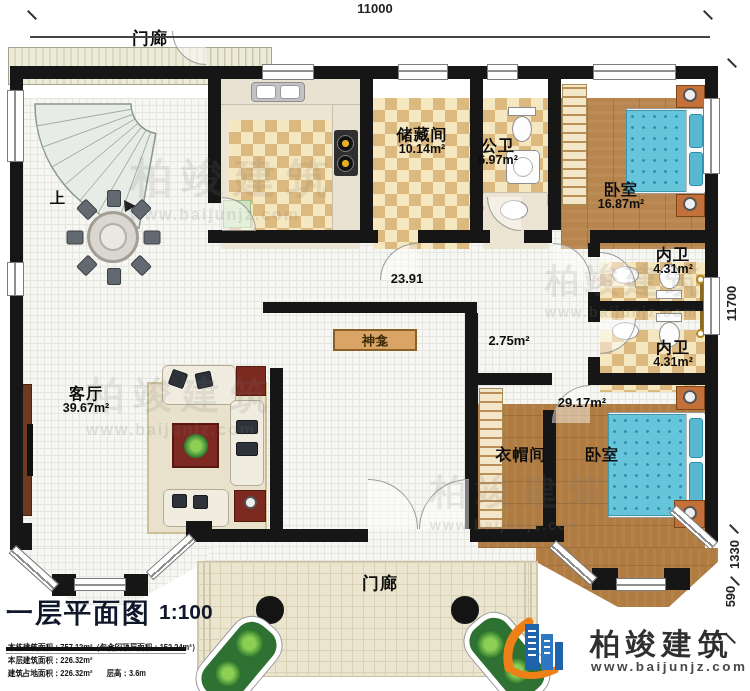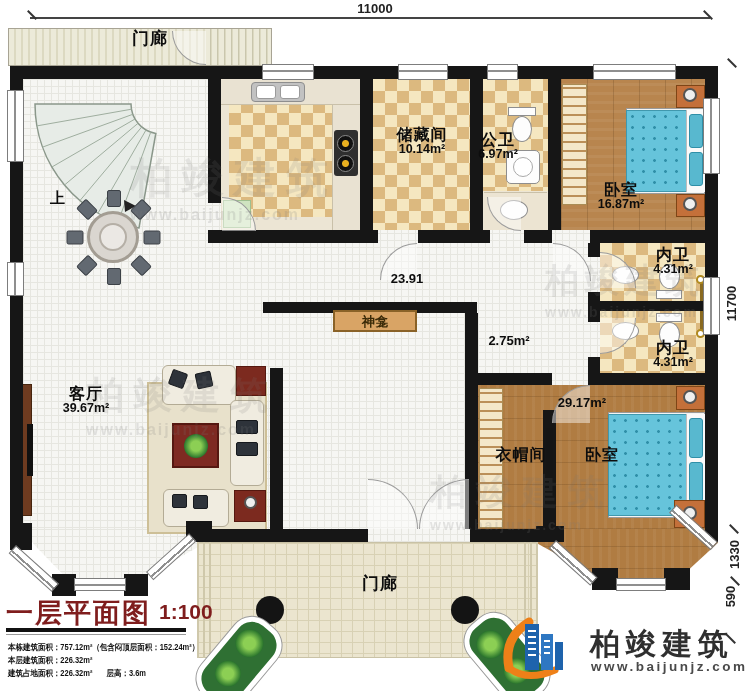--- a/index.html
+++ b/index.html
@@ -1,18 +1,18 @@
 <!DOCTYPE html>
 <html><head>
 <meta charset="utf-8">
 <style>
   html,body{margin:0;padding:0;background:#fff;}
   .plan{position:relative;width:750px;height:691px;background:#fff;overflow:hidden;
         font-family:"Liberation Sans","DejaVu Sans",sans-serif;}
-  .a{position:absolute;box-sizing:border-box;}
+  .a{position:absolute;box-sizing:border-box;margin-top:19px;}
   .w{position:absolute;box-sizing:border-box;background:#161616;z-index:20;}
   .grid{background-color:#f6f6f3;background-image:linear-gradient(#e6e6e0 1px,transparent 1px),linear-gradient(90deg,#e6e6e0 1px,transparent 1px);background-size:7px 7px;z-index:1;}
   .checker{background-color:#f5e7c0;background-image:conic-gradient(#dcb97f 25%,#f5e7c0 0 50%,#dcb97f 0 75%,#f5e7c0 0);background-size:24px 24px;z-index:2;}
   .marble{background:#ece5d4;z-index:2;}
   .wood{background-color:#b8854e;background-image:repeating-linear-gradient(90deg,rgba(60,35,8,.18) 0 1px,transparent 1px 26px),repeating-linear-gradient(0deg,rgba(255,255,255,.06) 0 3px,transparent 3px 9px);z-index:2;}
   .wood2{background-color:#b07c42;background-image:repeating-linear-gradient(0deg,rgba(60,35,8,.16) 0 1px,transparent 1px 22px),repeating-linear-gradient(90deg,rgba(255,255,255,.05) 0 3px,transparent 3px 9px);z-index:2;}
   .tiles{background-color:#ebe5cf;background-image:linear-gradient(#d8d1b4 1px,transparent 1px),linear-gradient(90deg,#d8d1b4 1px,transparent 1px);background-size:11px 11px;z-index:2;}
   .stripes{background:repeating-linear-gradient(90deg,#ecead9 0 5px,#dcd9c1 5px 7px);border:1px solid #a8a494;z-index:2;}
   .win{position:absolute;box-sizing:border-box;border:1px solid #7d7d7d;z-index:25;}
   .win-h{background:linear-gradient(to bottom,#fff 0 5px,#8f8f8f 5px 7px,#fff 7px);}
@@ -35,21 +35,21 @@
   .oval{border-radius:50%;}
   .chair{position:absolute;width:12px;height:15px;background:#626971;border:1px solid #3c4147;border-radius:2px;z-index:10;}
   .rl{position:absolute;text-align:center;color:#0d0d0d;font-weight:bold;z-index:40;white-space:nowrap;}
   .rl .nm{font-size:16px;line-height:17px;letter-spacing:1px;}
   .rl .ar{font-size:12.5px;line-height:13px;}
   .dim{position:absolute;font-size:13px;font-weight:bold;color:#222;text-align:center;z-index:40;white-space:nowrap;}
   .tick{position:absolute;width:12px;height:2px;background:#333;z-index:40;}
   .wm{position:absolute;z-index:36;pointer-events:none;white-space:nowrap;}
   .wm .t{font-size:42px;font-weight:bold;color:rgba(120,120,120,.15);letter-spacing:10px;}
   .wm .u{font-size:16px;font-weight:bold;color:rgba(120,120,120,.18);letter-spacing:2px;}
-  .tb{position:absolute;z-index:50;color:#7f1d1d;}
+  .tb{position:absolute;z-index:50;color:#0f172a;}
   .tb .title{font-size:27px;font-weight:bold;letter-spacing:2px;display:inline-block;}
   .tb .scale{font-size:21px;font-weight:bold;display:inline-block;margin-left:8px;vertical-align:3px;}
   .stats{position:absolute;z-index:50;font-size:8.5px;font-weight:bold;color:#111;line-height:13px;transform:scaleX(.88);transform-origin:left top;white-space:nowrap;}
   .logo{position:absolute;z-index:50;}
   .logo .bn{font-size:30px;font-weight:bold;color:#2f2f2f;letter-spacing:6px;white-space:nowrap;}
   .logo .bu{font-size:13.5px;font-weight:bold;color:#4a4a4a;letter-spacing:2.5px;white-space:nowrap;}
   .col{position:absolute;background:#141414;border-radius:50%;z-index:12;}
   .planter{position:absolute;background:#2f7033;border:5px solid #fff;border-radius:22px;box-shadow:0 0 0 1px #9a9a9a;z-index:14;}
   .plantball{position:absolute;border-radius:50%;background:radial-gradient(circle,#8ccf54 0 30%,#1f6b28 75%);}
 </style>
@@ -260,21 +260,21 @@
   <div class="rl" style="left:118px;top:30px;width:64px;">
     <div class="nm" style="font-size:17px;">门廊</div>
   </div>
   <div class="rl" style="left:46px;top:189px;width:24px;">
     <div class="nm" style="font-size:15px;">上</div>
   </div>
   <div class="rl" style="left:379px;top:126px;width:86px;">
     <div class="nm">储藏间</div>
     <div class="ar">10.14m²</div>
   </div>
-  <div class="rl" style="left:460px;top:131px;width:76px;">
+  <div class="rl" style="left:460px;top:137px;width:76px;">
     <div class="nm">公卫</div>
     <div class="ar">6.97m²</div>
   </div>
   <div class="rl" style="left:579px;top:181px;width:84px;">
     <div class="nm">卧室</div>
     <div class="ar">16.87m²</div>
   </div>
   <div class="rl" style="left:641px;top:246px;width:64px;">
     <div class="nm">内卫</div>
     <div class="ar">4.31m²</div>

